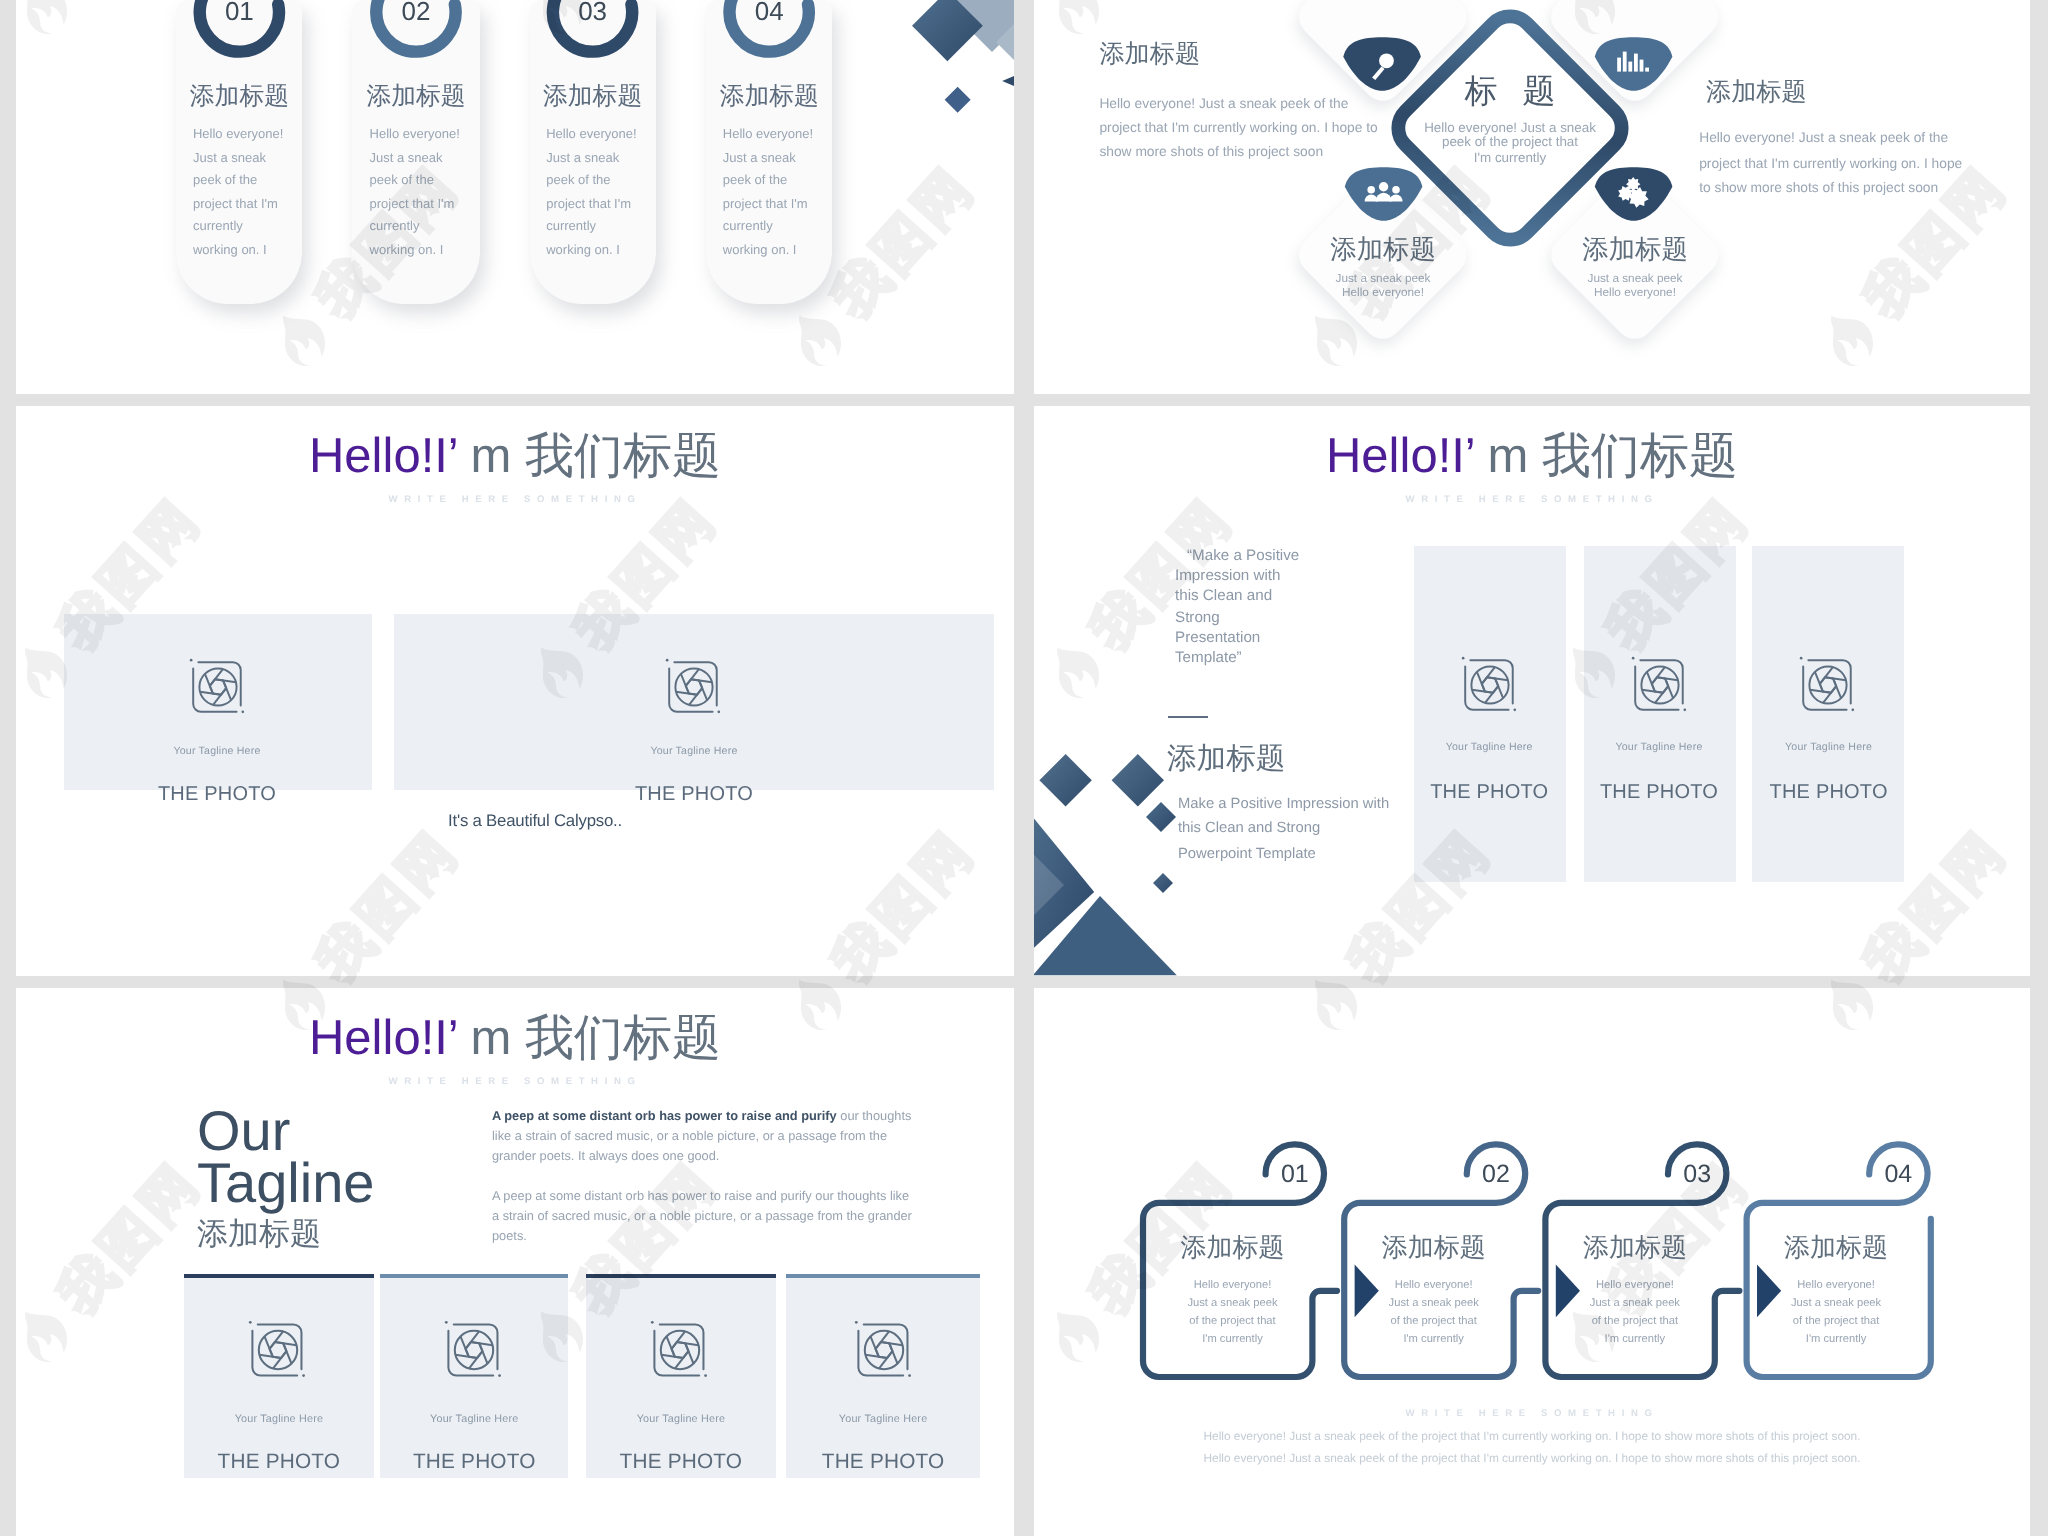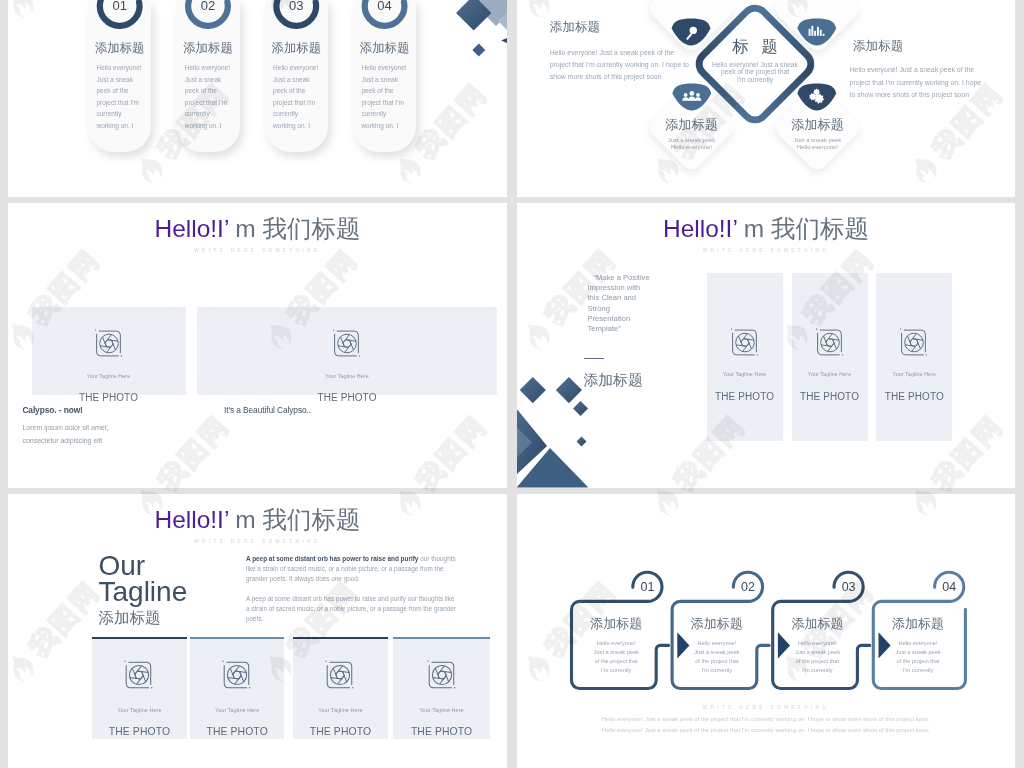--- a/index.html
+++ b/index.html
@@ -260,42 +260,39 @@
               <path d="M12.54,18.15 L8.68,8.60"></path>
               <path d="M11.04,14.44 L17.38,6.32"></path>
               <path d="M13.50,11.29 L23.71,12.73"></path>
               <path d="M17.46,11.85 L21.32,21.40"></path>
             </g>
           </svg></div>
       <div class="ph-t" style="top:53px;font-size:10px;letter-spacing:.1px;font-weight:400;">THE PHOTO</div>
       <div class="ph-s" style="top:65.5px;font-size:5.3px;letter-spacing:.1px;">Your Tagline Here</div>
     </div>
 
-    <div class="cap" style="position:absolute;left:14.4px;top:202px;width:108px;">
-      <div style="font-size:8.4px;font-weight:700;color:#3f5266;letter-spacing:-.1px;">Calypso. - now!</div>
-      <div style="font-size:7.1px;line-height:13px;color:#929eac;margin-top:7px;letter-spacing:-.05px;">Lorem ipsum dolor sit amet, consectetur adipiscing elit</div>
-    </div>
     <div class="cap" style="position:absolute;left:181px;top:202px;width:163px;">
       <div style="font-size:8.4px;font-weight:400;color:#3f5266;letter-spacing:-.1px;padding-left:35px;">It's a Beautiful Calypso..</div>
     </div>
   </div>
   <div class="slide" id="s4">
     <div class="hello-title" style="top:14px;"><span class="en">Hello!I’</span><span class="cj"> m </span><span class="cj">我们标题</span></div>
     <div class="hello-sub" style="top:46px;">WRITE HERE SOMETHING</div>
 
     <div style="position:absolute;left:70.5px;top:70px;width:90px;font-size:7.6px;line-height:10.2px;color:#8d99a7;white-space:nowrap;">
       <div style="text-indent:6px;">“Make a Positive</div>
       <div>Impression with</div>
       <div>this Clean and</div>
       <div>Strong</div>
       <div>Presentation</div>
       <div>Template”</div>
     </div>
     <div style="position:absolute;left:67px;top:155px;width:20px;height:1px;background:#5d6e80;"></div>
     <div style="position:absolute;left:66.5px;top:170px;font-size:14.8px;color:#5f6e7d;line-height:1;">添加标题</div>
+    <div style="position:absolute;left:72px;top:193px;width:106px;font-size:7.4px;line-height:12.3px;color:#8d99a7;">Make a Positive Impression with this Clean and Strong Powerpoint Template</div>
 
     <div class="photo" style="left:189.6px;top:69.8px;width:76px;height:168.5px;">
       <div class="ph-ico" style="top:54px;width:31px;height:31px;"><svg viewBox="0 0 30 30" width="100%" height="100%">
             <g fill="none" stroke="#5d6e80" stroke-width="0.95">
               <path d="M5.5,3.0 L22.2,3.0 A3.8,3.8 0 0 1 26.0,6.8 L26.0,24.0" stroke-linecap="round"></path>
               <path d="M3.0,6.0 L3.0,23.2 A3.8,3.8 0 0 0 6.8,27.0 L24.0,27.0" stroke-linecap="round"></path>
               <circle cx="2.0" cy="2.0" r="0.65" fill="#5d6e80" stroke="none"></circle>
               <circle cx="27.0" cy="27.0" r="0.65" fill="#5d6e80" stroke="none"></circle>
               <circle cx="15" cy="15" r="9"></circle>
               <polygon points="18.96,15.56 16.50,18.71 12.54,18.15 11.04,14.44 13.50,11.29 17.46,11.85"></polygon>

